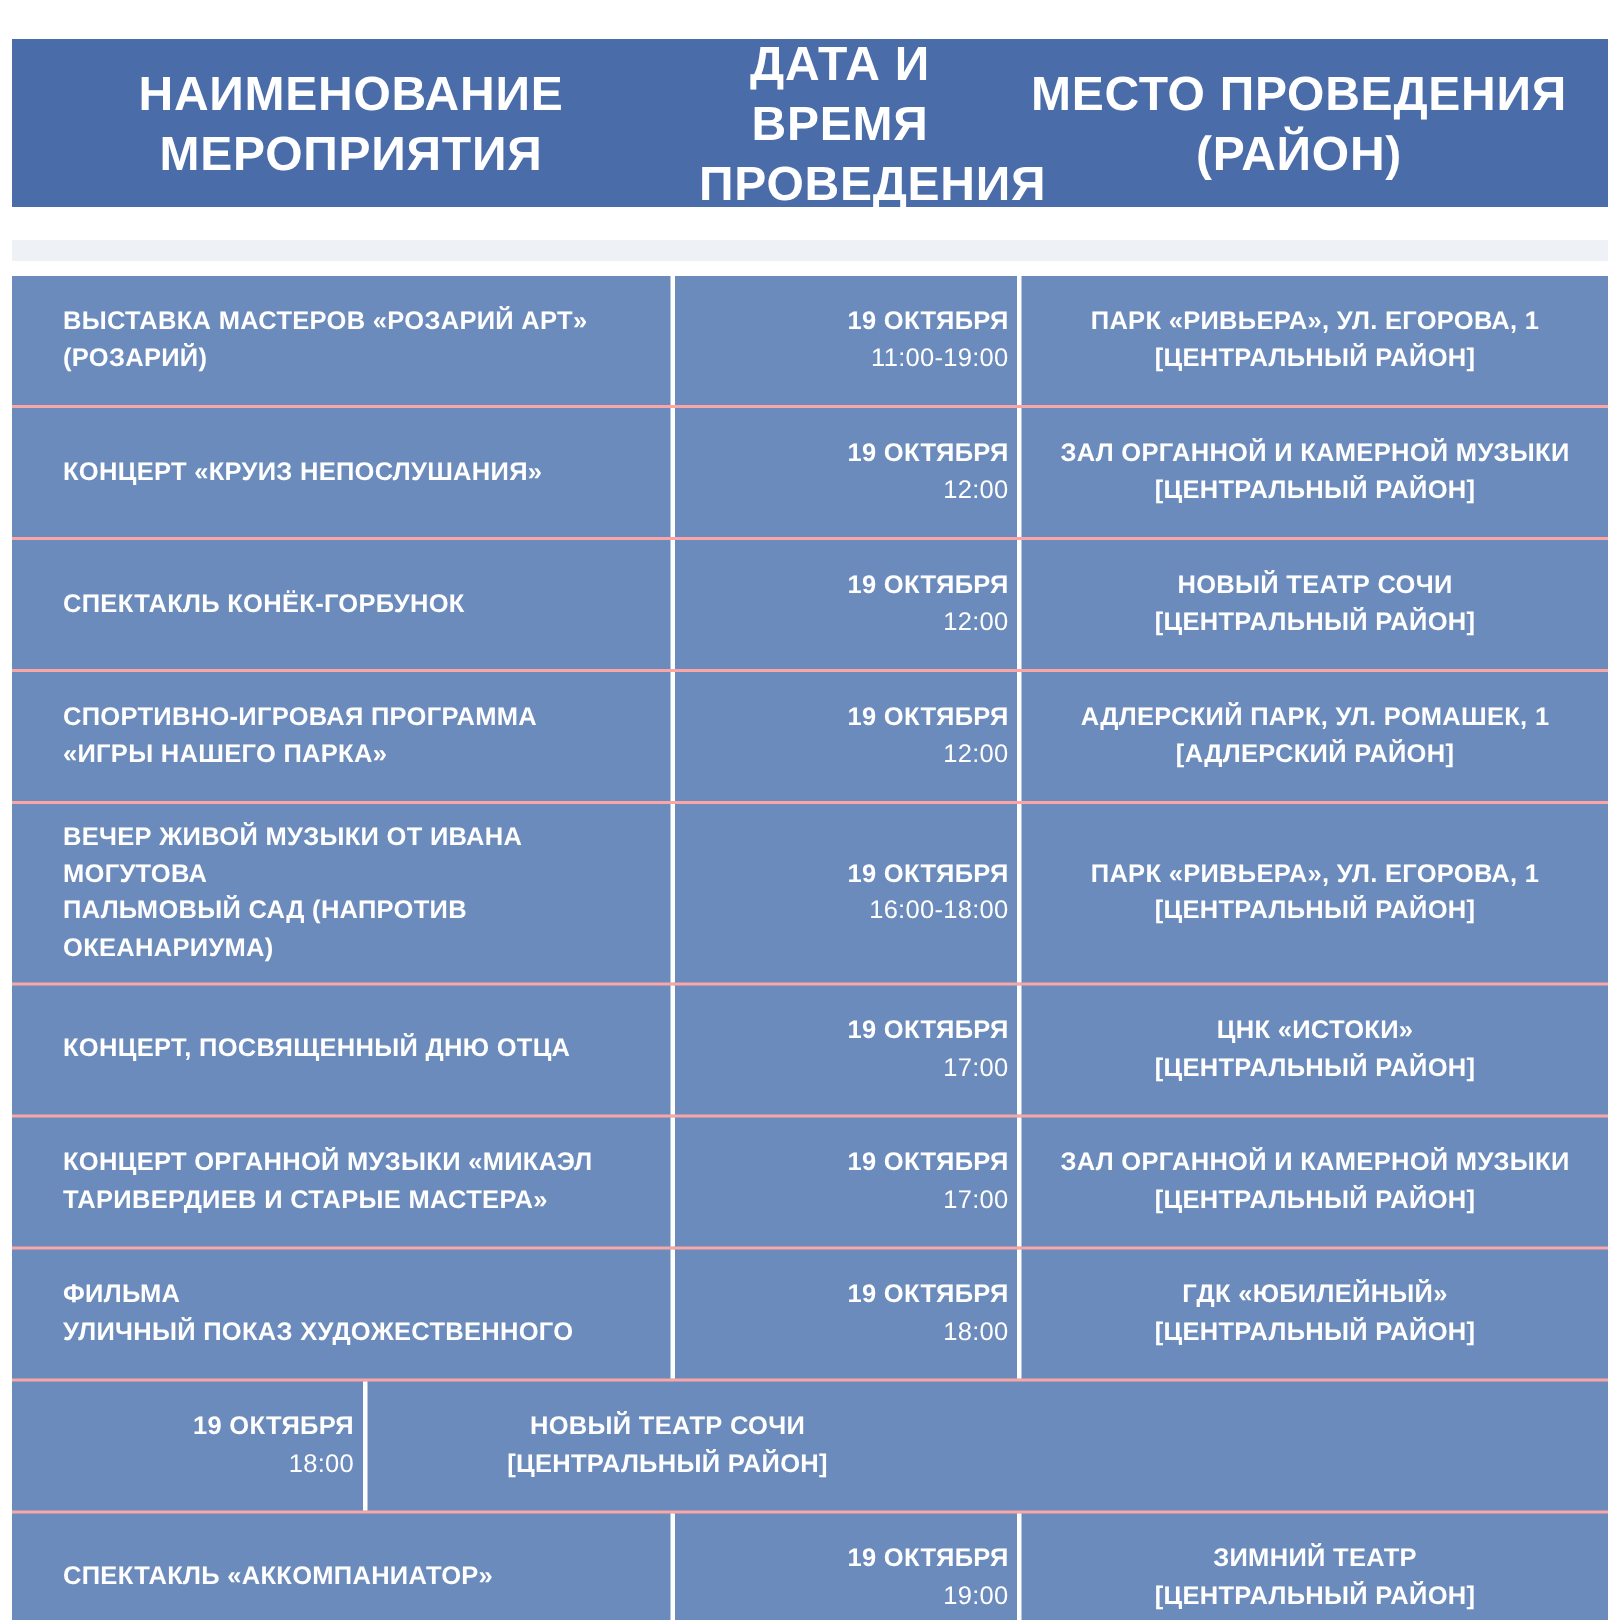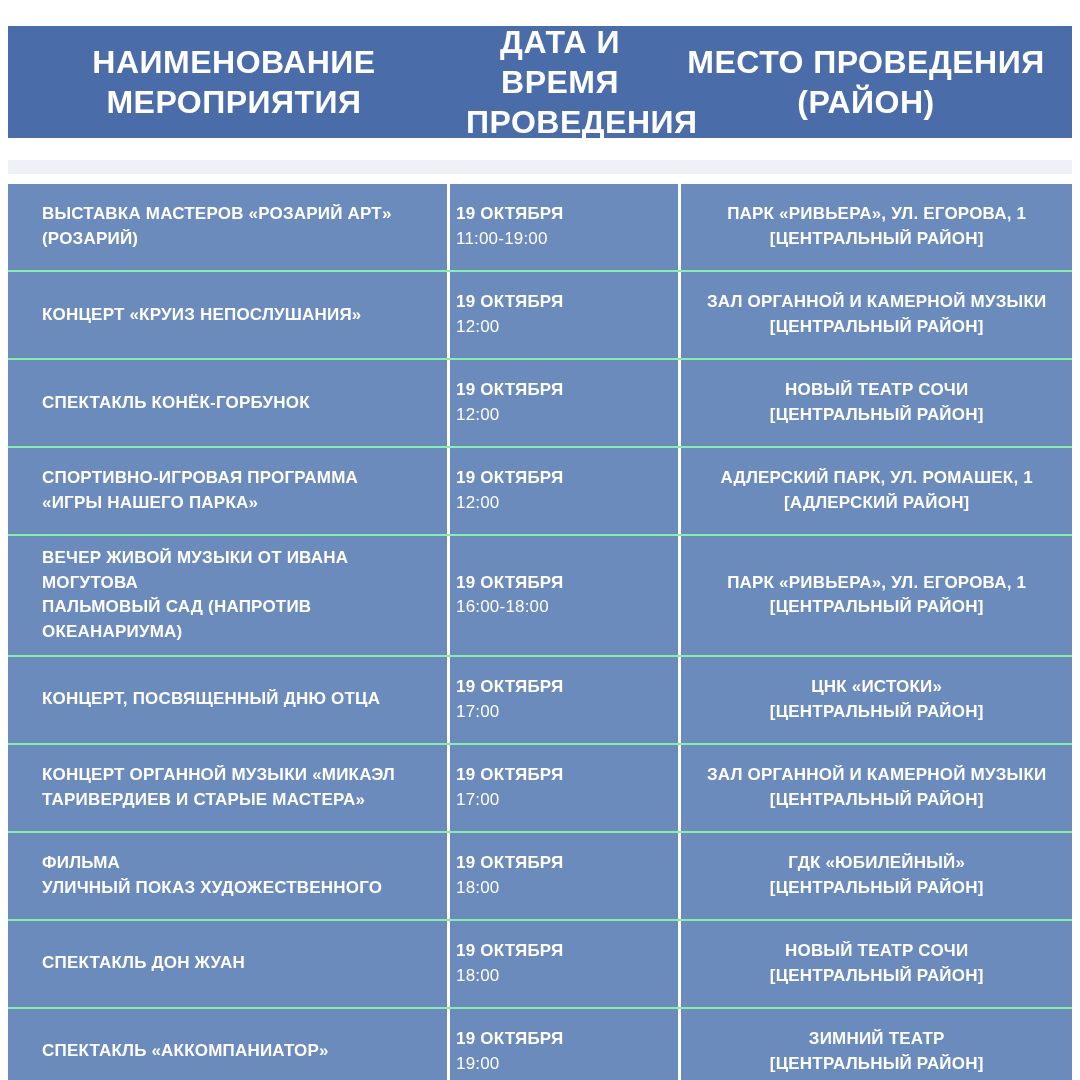--- a/index.html
+++ b/index.html
@@ -64,21 +64,21 @@
   }
 
   
   .tbody {
     width: 1064px;
     background: #6b8bbd;
   }
   .row {
     display: flex;
     align-items: stretch;
-    border-bottom: 2px solid #86efac;
+    border-bottom: 2px solid #fca5a5;
     min-height: 86px;
   }
   .row:last-child { border-bottom: none; }
   .cell {
     box-sizing: border-box;
     color: #ffffff;
     font-weight: bold;
     font-size: 17px;
     line-height: 1.45;
     display: flex;
@@ -90,21 +90,21 @@
   .cell.name {
     width: 452px;
     padding: 10px 18px 10px 34px;
     text-align: left;
     border-right: 3px solid #ffffff;
   }
   .cell.date {
     width: 237px;
     padding: 10px 6px;
     text-align: center;
-    align-items: flex-start;
+    align-items: flex-end;
     border-right: 3px solid #ffffff;
     font-size: 17px;
   }
   .cell.place {
     width: 400px;
     padding: 10px 14px;
     text-align: center;
     align-items: center;
   }
   .cell .line { display: block; }
@@ -238,23 +238,20 @@
         <div class="cell date">
           <span class="line">19 ОКТЯБРЯ</span>
           <span class="line time">18:00</span>
         </div>
         <div class="cell place">
           <span class="line">ГДК «ЮБИЛЕЙНЫЙ»</span>
           <span class="line">[ЦЕНТРАЛЬНЫЙ РАЙОН]</span>
         </div>
       </div>
       <div class="row">
-        <div class="cell name">
-          <span class="line">СПЕКТАКЛЬ ДОН ЖУАН</span>
-        </div>
         <div class="cell date">
           <span class="line">19 ОКТЯБРЯ</span>
           <span class="line time">18:00</span>
         </div>
         <div class="cell place">
           <span class="line">НОВЫЙ ТЕАТР СОЧИ</span>
           <span class="line">[ЦЕНТРАЛЬНЫЙ РАЙОН]</span>
         </div>
       </div>
       <div class="row">

